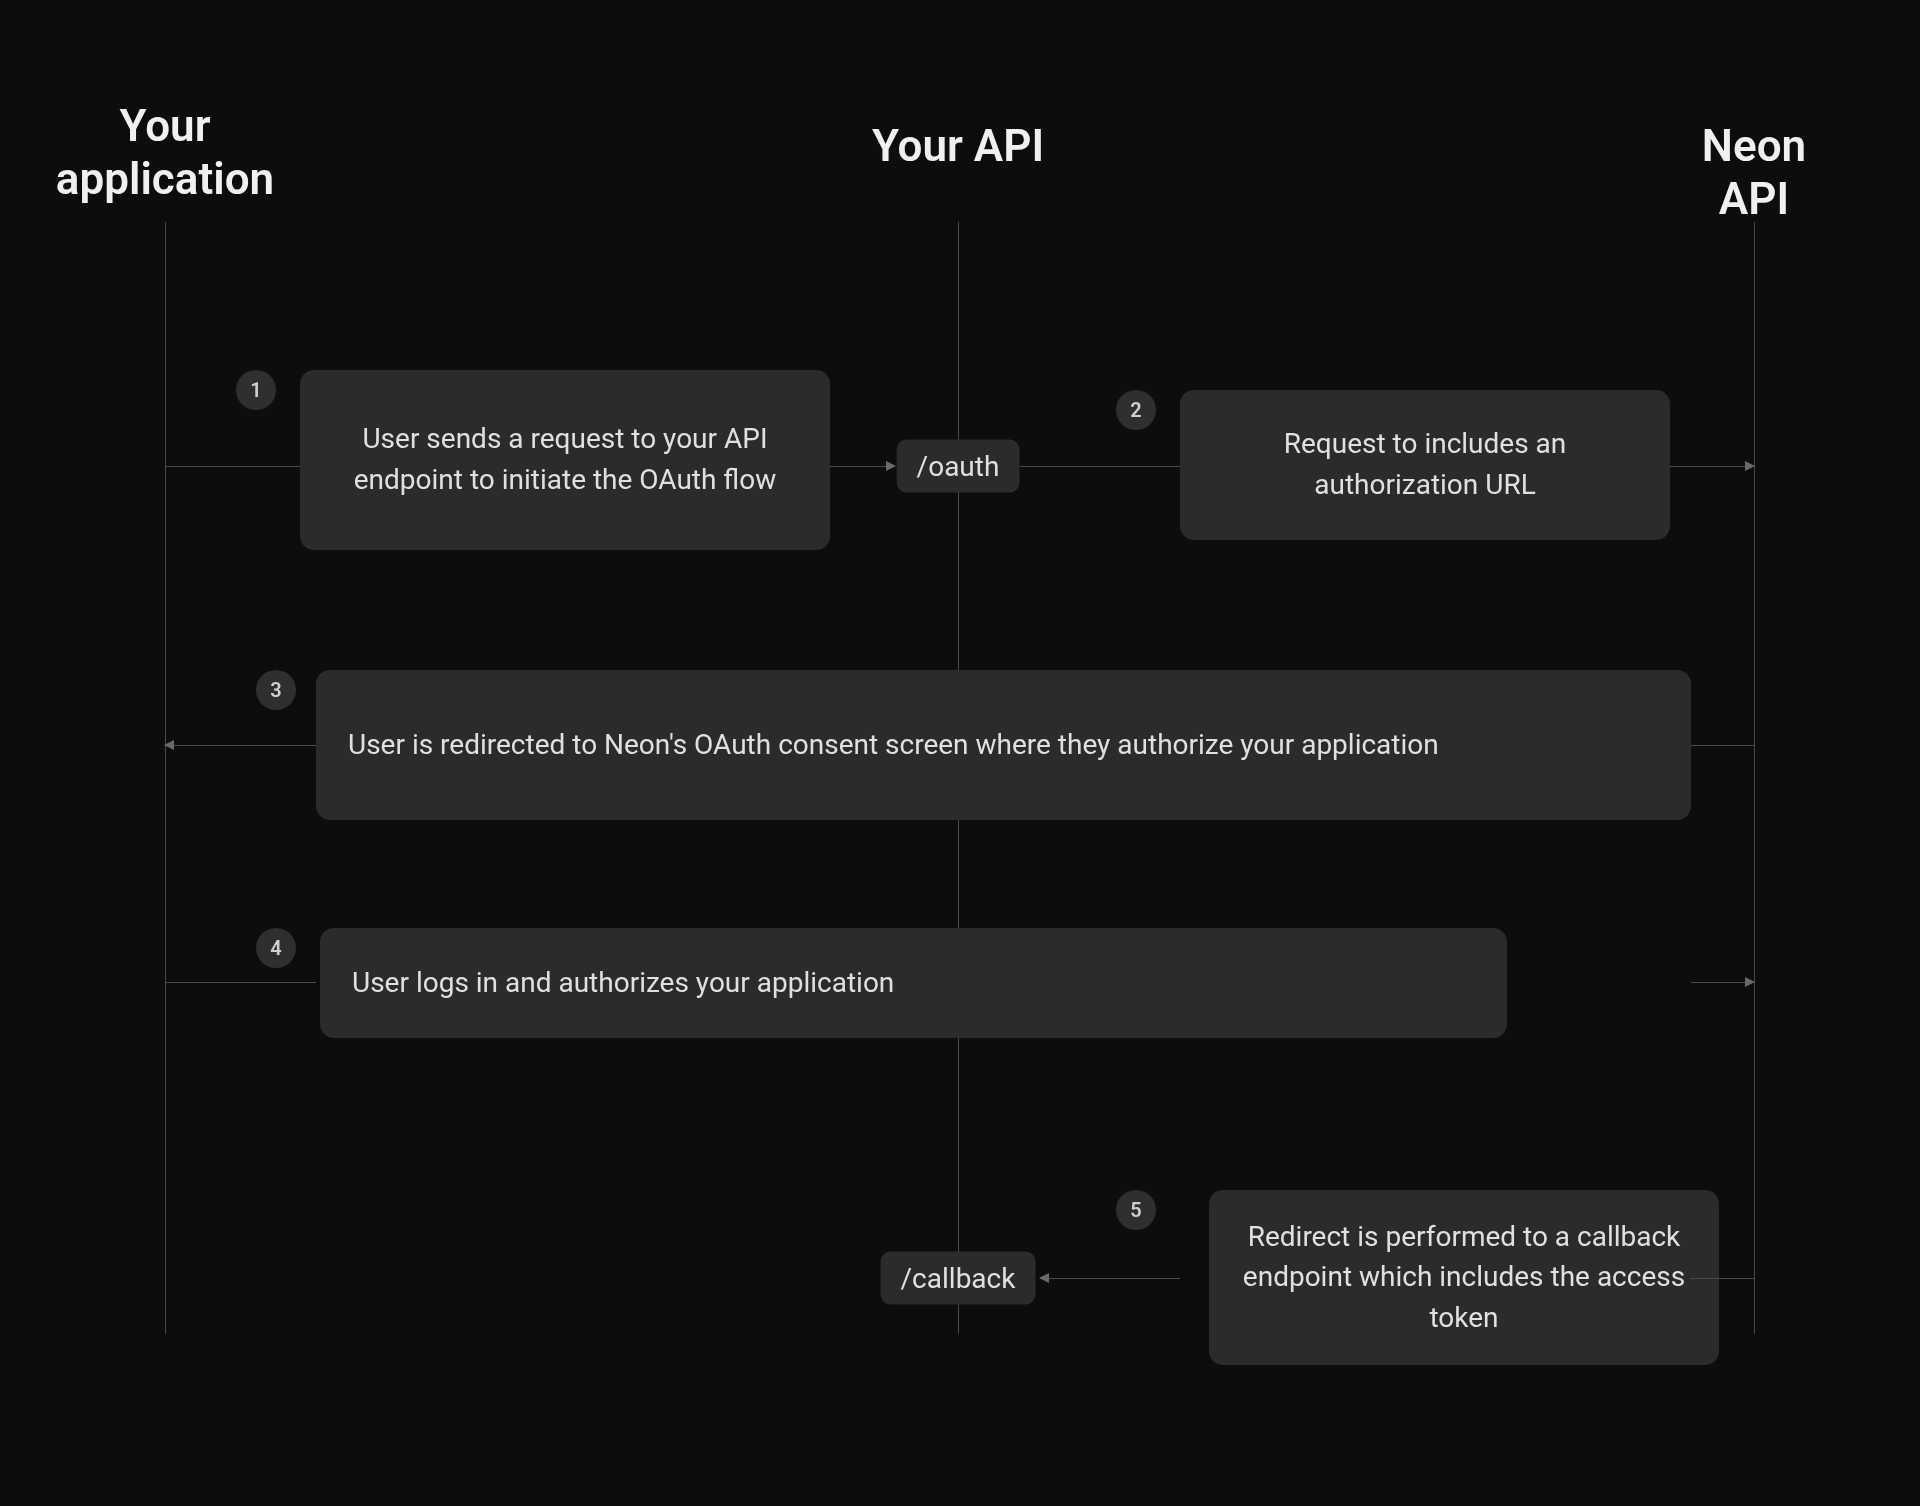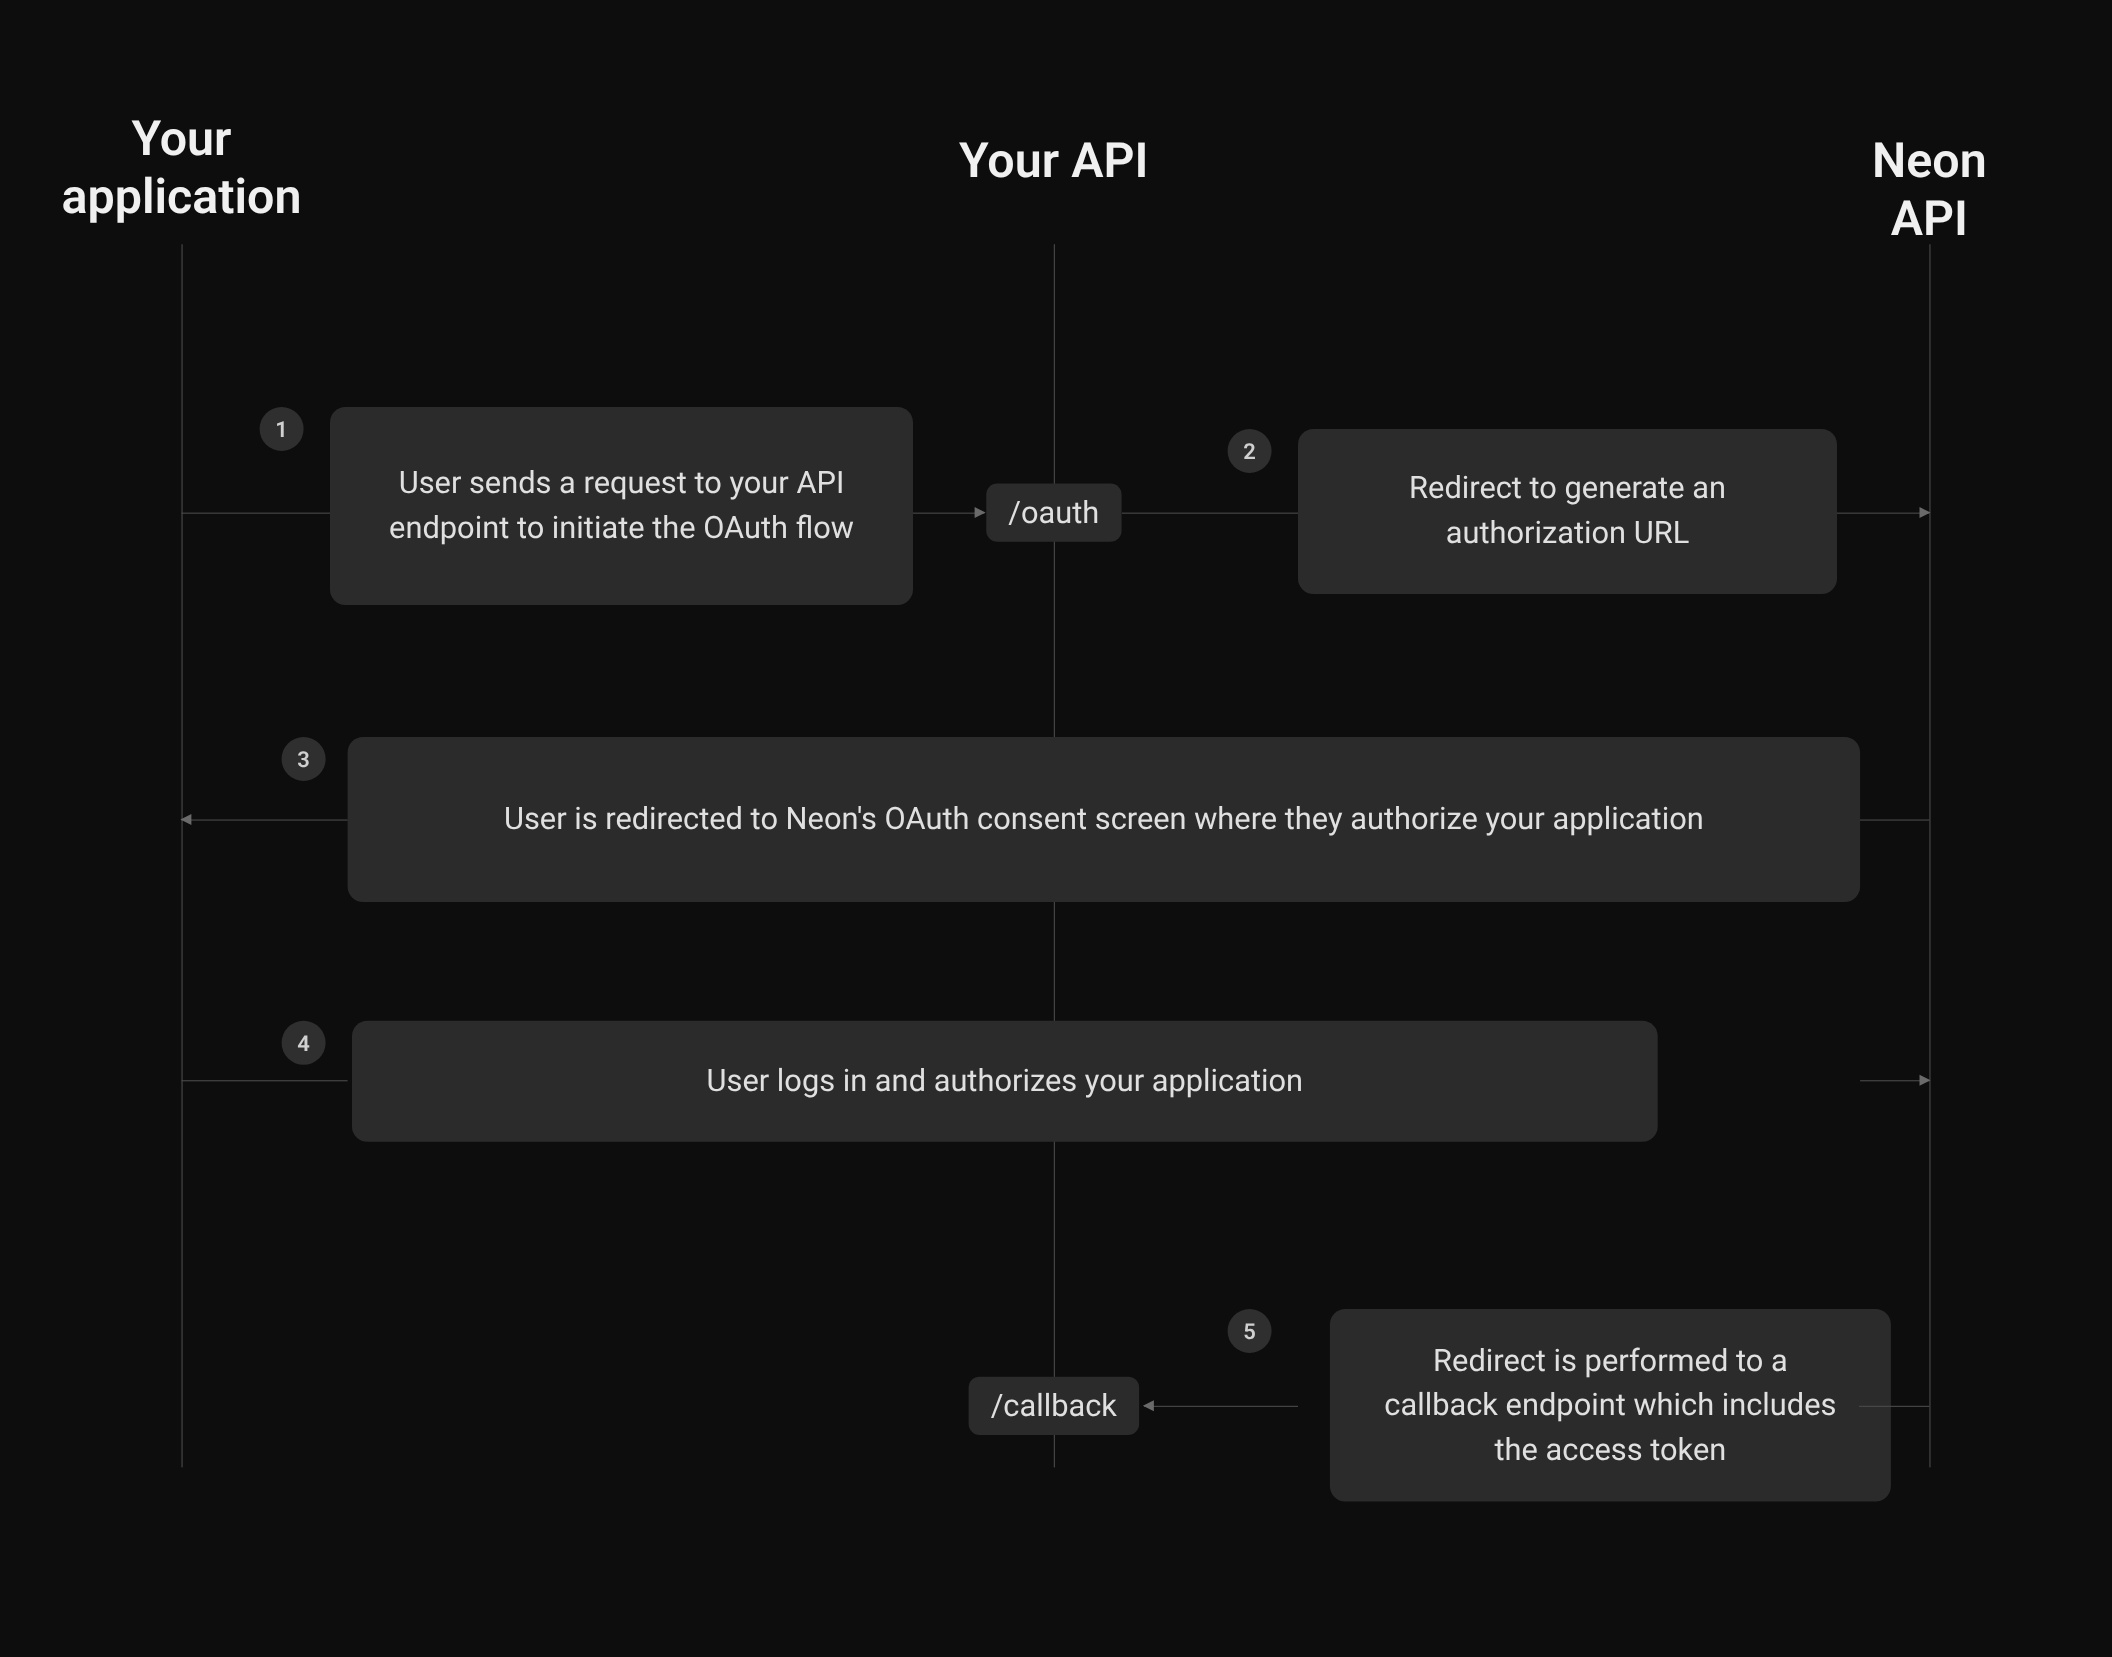--- a/index.html
+++ b/index.html
@@ -76,22 +76,21 @@
   .box {
     position: absolute;
     background: #2b2b2b;
     border-radius: 14px;
     color: #e0e0e0;
     font-size: 28px;
     line-height: 1.45;
     text-align: center;
     display: flex;
     align-items: center;
-    justify-content: center;
-    padding: 24px 48px;
+    padding: 24px 32px;
   }
   .pill {
     position: absolute;
     background: #2b2b2b;
     border-radius: 10px;
     color: #e0e0e0;
     font-size: 28px;
     padding: 10px 20px;
     transform: translate(-50%, -50%);
   }
@@ -112,21 +111,21 @@
 </div>
 <div class="badge" style="left:256px; top:390px;">1</div>
 
 <div class="hseg" style="left:165px; top:466px; width:135px;"></div>
 
 <div class="hseg arrow-r" style="left:830px; top:466px; width:65px;"></div>
 
 <div class="pill" style="left:958px; top:466px;">/oauth</div>
 
 <div class="box" style="left:1180px; top:390px; width:490px; height:150px;">
-  <span>Redirect to generate an authorization URL</span>
+  <span>Request to includes an authorization URL</span>
 </div>
 <div class="badge" style="left:1136px; top:410px;">2</div>
 
 <div class="hseg" style="left:1020px; top:466px; width:160px;"></div>
 
 <div class="hseg arrow-r" style="left:1670px; top:466px; width:84px;"></div>
 
 <div class="box" style="left:316px; top:670px; width:1375px; height:150px;">
   <span>User is redirected to Neon's OAuth consent screen where they authorize your application</span>
 </div>

